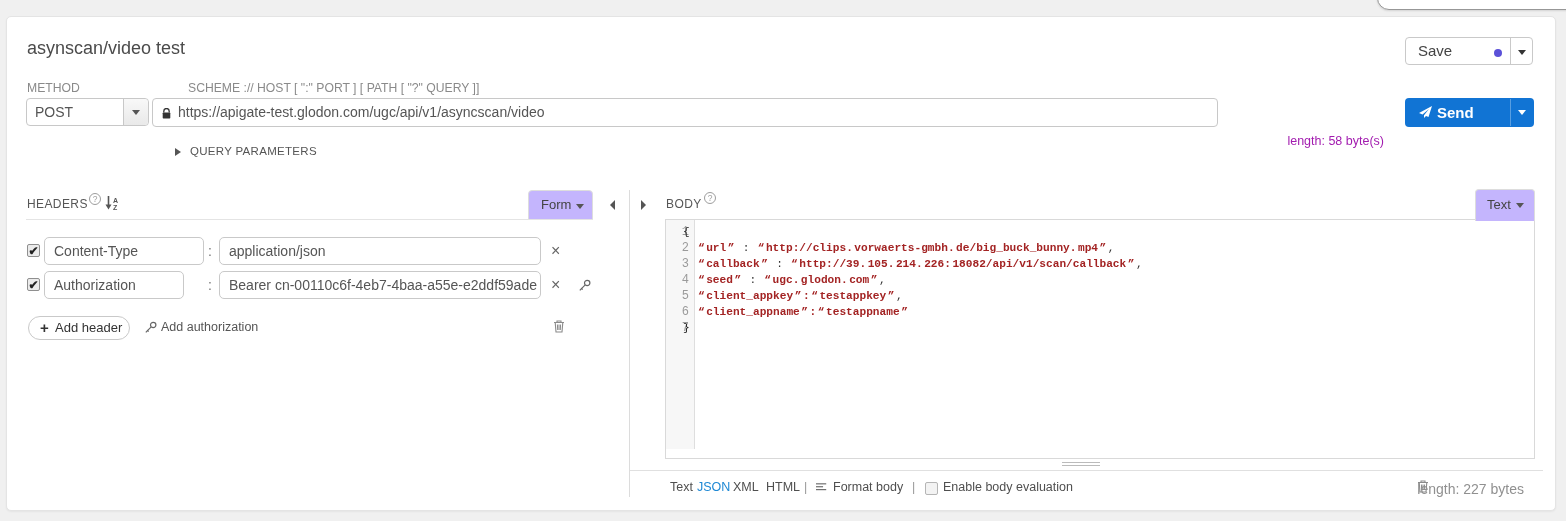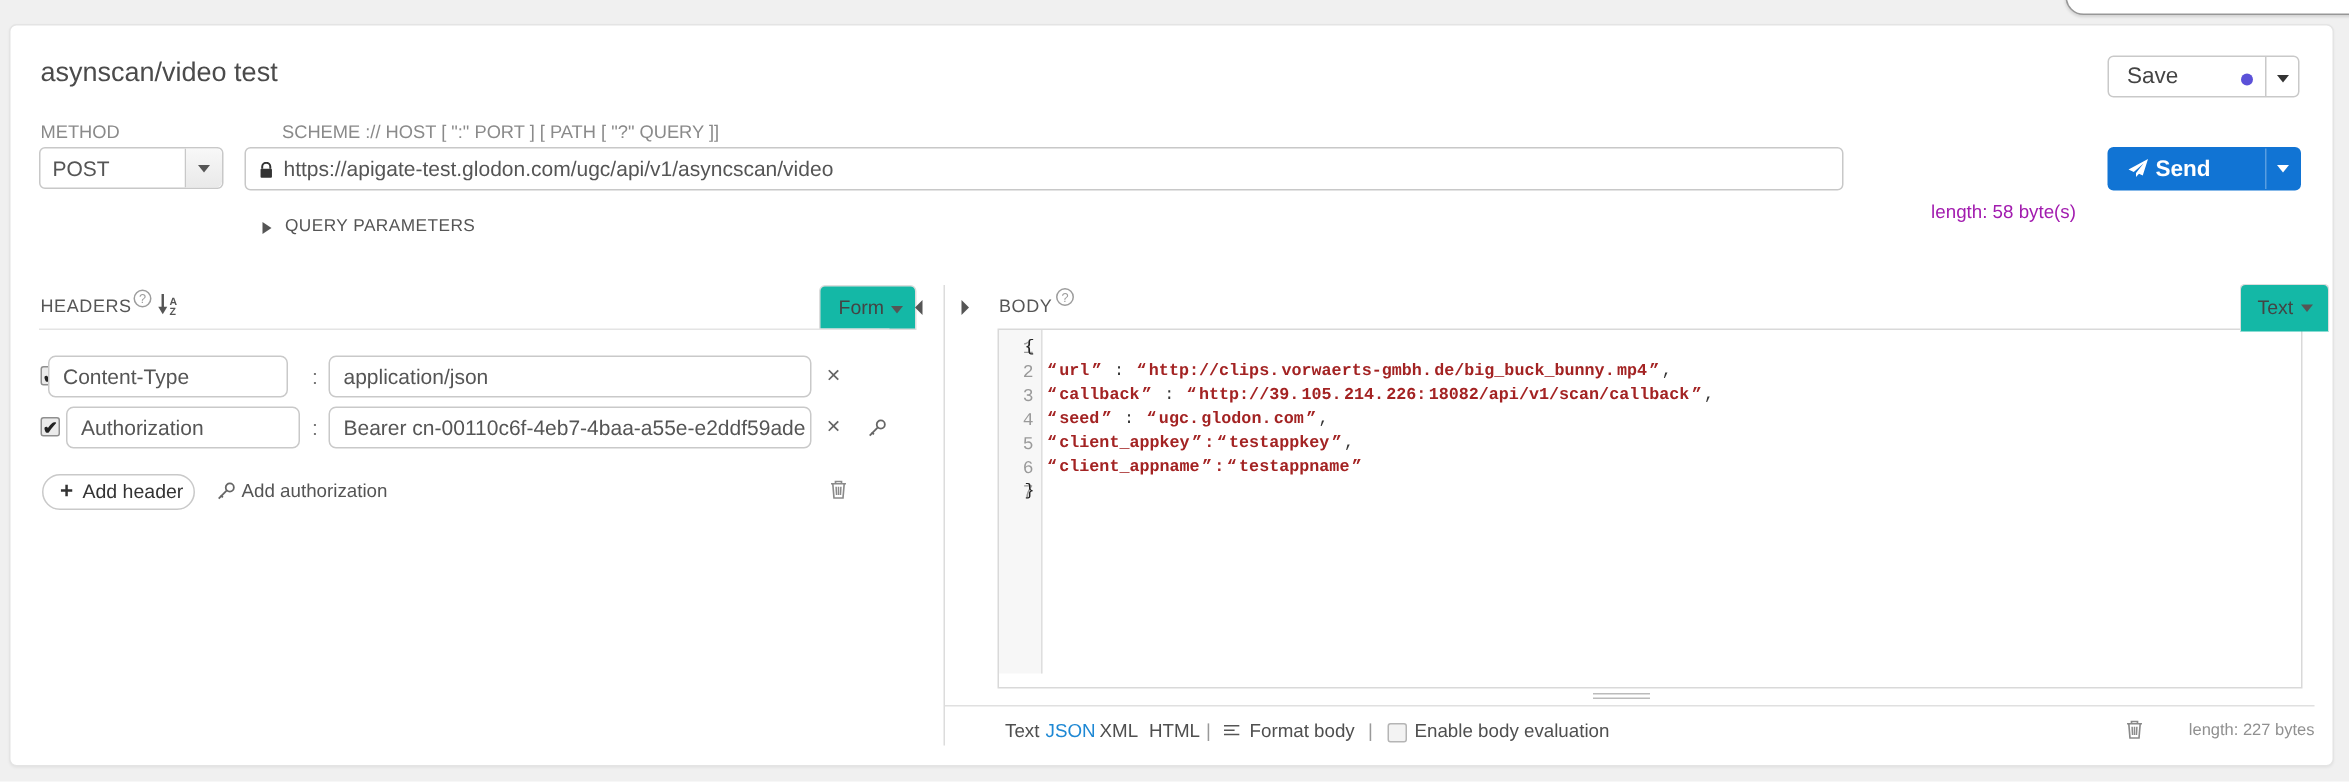--- a/index.html
+++ b/index.html
@@ -16,21 +16,21 @@
   .method { left:26px; top:98px; width:123px; height:28px; border:1px solid #c8c8c8; border-radius:4px;
             background:#fff; }
   .method .txt { position:absolute; left:8px; top:0; line-height:26px; font-size:14px; color:#555; }
   .method .seg { position:absolute; right:0; top:0; width:25px; height:100%;
                  border-left:1px solid #c8c8c8; border-radius:0 4px 4px 0;
                  background:linear-gradient(#f8f8f8,#e9e9e9); }
   .caret { width:0; height:0; border-left:4px solid transparent; border-right:4px solid transparent;
            border-top:5px solid #555; }
   .method .caret { position:absolute; right:8px; top:11px; }
   
-  .url { left:163px; top:98px; width:1066px; height:29px; border:1px solid #c8c8c8; border-radius:4px; background:#fff; }
+  .url { left:152px; top:98px; width:1066px; height:29px; border:1px solid #c8c8c8; border-radius:4px; background:#fff; }
   .url .txt { position:absolute; left:25px; top:0; line-height:27px; font-size:14px; color:#555; }
   
   .save { left:1405px; top:37px; width:128px; height:28px; border:1px solid #c9c9c9; border-radius:4px; background:#fff; }
   .save .txt { position:absolute; left:12px; top:0; line-height:26px; font-size:15px; color:#444; }
   .save .dot { position:absolute; left:88px; top:11px; width:8px; height:8px; border-radius:50%; background:#5b51d8; }
   .save .div { position:absolute; left:104px; top:0; height:100%; border-left:1px solid #c9c9c9; }
   .save .caret { position:absolute; left:112px; top:12px; border-top-color:#333; }
   
   .send { left:1405px; top:98px; width:129px; height:29px; border-radius:4px; background:#1174d4;padding-left:24px; }
   .send .txt { position:absolute; left:32px; top:0; line-height:29px; font-size:15px; font-weight:bold; color:#fff; }
@@ -40,21 +40,21 @@
   
   .tri-r { width:0; height:0; border-top:4.5px solid transparent; border-bottom:4.5px solid transparent;
            border-left:6px solid #555; }
   .qp { left:175px; top:148px; }
   .qp .t { position:absolute; left:15px; top:-3px; font-size:11.5px; color:#555; letter-spacing:0.3px; white-space:nowrap; }
   
   .sect { font-size:12px; color:#565656; letter-spacing:0.4px; }
   .qm { width:12px; height:12px; border:1px solid #9d9d9d; border-radius:50%; font-size:8.5px; color:#9d9d9d;
         text-align:center; line-height:11px; }
   
-  .ddbtn { border:1px solid #ddd; background:#14b8a6; font-size:13px; color:#444;margin-left:18px; }
+  .ddbtn { border:1px solid #ddd; background:#c4b5fd; font-size:13px; color:#444; }
   .ddbtn .caret { position:absolute; border-top-color:#555; }
   .form { left:528px; top:190px; width:65px; height:30px; border-radius:4px 4px 0 0; }
   .form .t { position:absolute; left:12px; top:0; line-height:28px; }
   .form .caret { left:47px; top:13px; }
   .textbtn { left:1475px; top:189px; width:60px; height:32px; border-bottom:none; border-radius:4px 4px 0 0; z-index:2; }
   .textbtn .t { position:absolute; left:11px; top:0; line-height:29px; }
   .textbtn .caret { left:40px; top:13px; }
   .hborder { left:26px; top:219px; width:567px; border-top:1px solid #e4e4e4; }
   .divider { left:629px; top:190px; height:307px; border-left:1px solid #dcdcdc; }
   .tri-l { width:0; height:0; border-top:5px solid transparent; border-bottom:5px solid transparent;
@@ -85,21 +85,21 @@
   .code .gy { color:#333; font-weight:normal; }
   .code .q { display:inline-block; width:9.8px; text-align:center; }
   .code .d { margin-right:1.5px; }
   
   .rstrip { left:630px; top:459px; width:913px; height:12px; border-bottom:1px solid #e0e0e0; }
   .rhandle { position:absolute; left:432px; top:3px; width:38px; }
   .rhandle div { border-top:1px solid #bbb; margin-bottom:2px; }
   
   .bb { top:480px; font-size:12.5px; color:#4f4f4f; }
   .blue { color:#1e88d4; }
-  .len2 { right:23px; top:481px; font-size:11px; color:#909090; }
+  .len2 { right:42px; top:481px; font-size:14px; color:#909090; }
   .cb2 { left:925px; top:482px; width:13px; height:13px; border:1px solid #b5b5b5; border-radius:2px; background:#f3f3f3; }
 </style>
 </head>
 <body>
   <div class="card"></div>
   <div class="toast"></div>
 
   <div class="abs title">asynscan/video test</div>
   <div class="abs lbl" style="left:27px; top:81px;">METHOD</div>
   <div class="abs lbl" style="left:188px; top:81px;">SCHEME :// HOST [ ":" PORT ] [ PATH [ "?" QUERY ]]</div>
@@ -153,31 +153,31 @@
   <div class="abs ddbtn form">
     <div class="t">Form</div>
     <div class="caret"></div>
   </div>
   <div class="abs hborder"></div>
   <div class="abs tri-l" style="left:610px; top:200px;"></div>
   <div class="abs divider"></div>
   <div class="abs tri-r2" style="left:641px; top:200px;"></div>
 
   <div class="abs cb" style="left:27px; top:244px;">✔</div>
-  <div class="abs hin" style="left:32px; top:237px; width:160px;">
+  <div class="abs hin" style="left:44px; top:237px; width:160px;">
     <div class="t">Content-Type</div>
   </div>
   <div class="abs colon" style="left:208px; top:243px;">:</div>
   <div class="abs hin" style="left:219px; top:237px; width:322px;">
     <div class="t">application/json</div>
   </div>
   <div class="abs xbtn" style="left:551px; top:242px;">×</div>
 
   <div class="abs cb" style="left:27px; top:278px;">✔</div>
-  <div class="abs hin" style="left:44px; top:271px; width:156px;">
+  <div class="abs hin" style="left:44px; top:271px; width:140px;">
     <div class="t">Authorization</div>
   </div>
   <div class="abs colon" style="left:208px; top:277px;">:</div>
   <div class="abs hin" style="left:219px; top:271px; width:322px;">
     <div class="t">Bearer cn-00110c6f-4eb7-4baa-a55e-e2ddf59ade</div>
   </div>
   <div class="abs xbtn" style="left:551px; top:276px;">×</div>
   <svg class="abs" style="left:578px; top:279px;" width="14" height="14" viewBox="0 0 14 14">
     <circle cx="9.2" cy="4" r="2.7" fill="none" stroke="#666" stroke-width="1.2"></circle>
     <line x1="7.2" y1="5.9" x2="1.8" y2="11.4" stroke="#666" stroke-width="1.2"></line>

